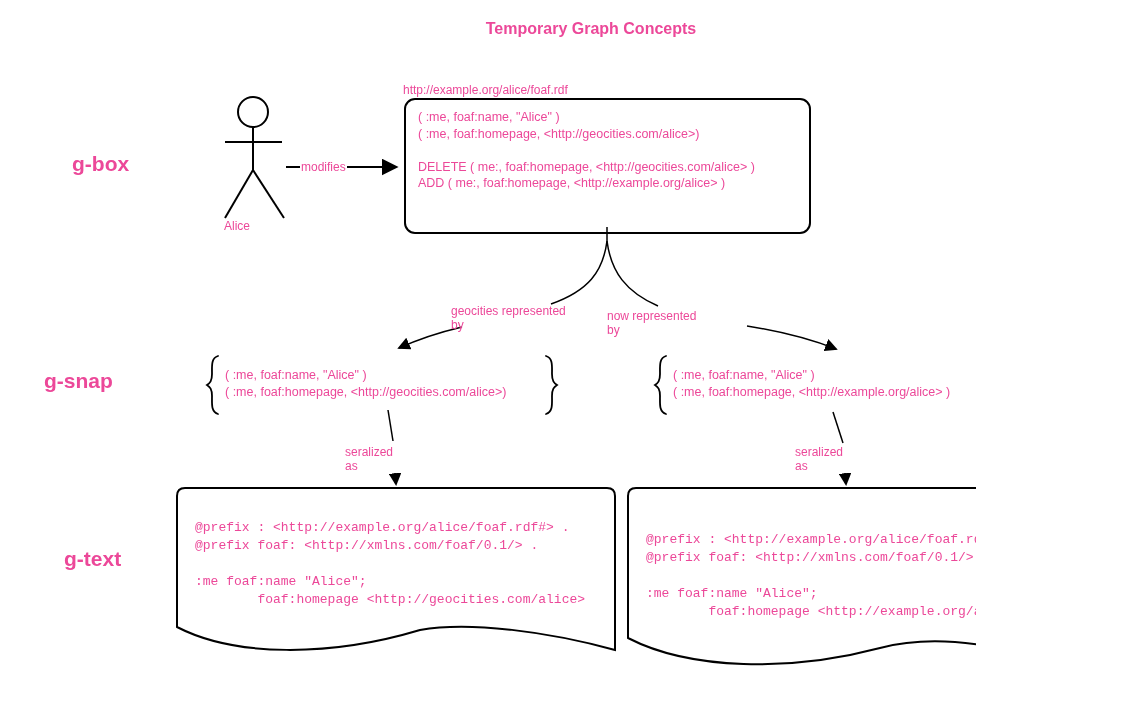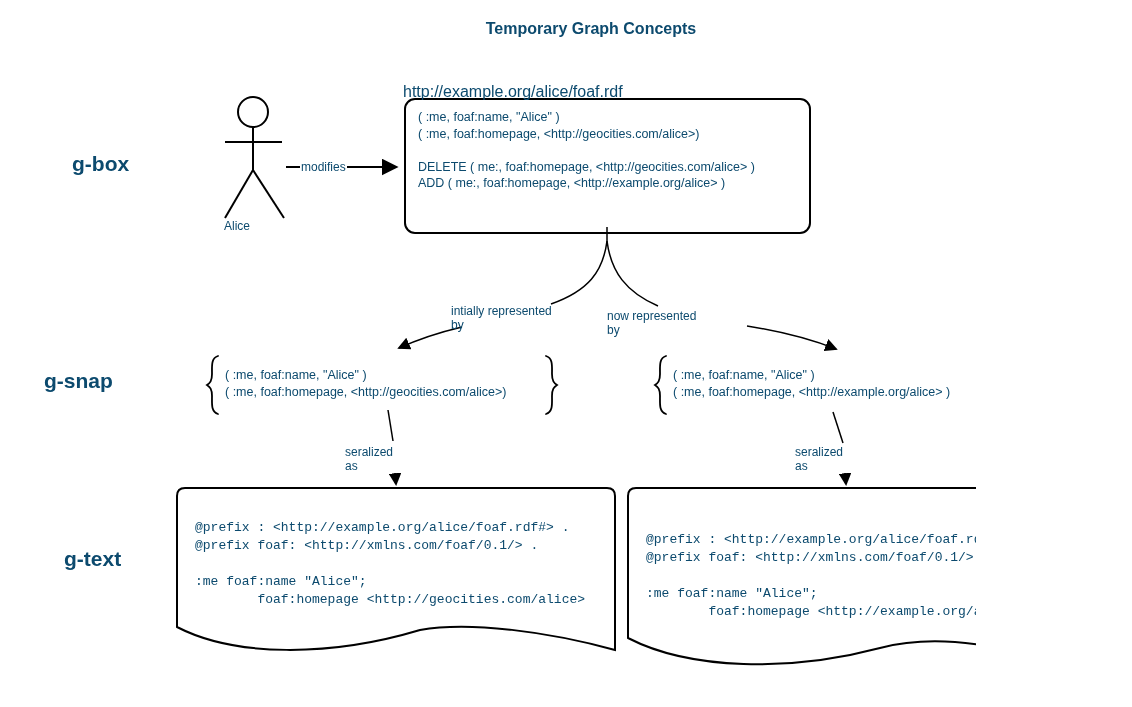--- a/index.html
+++ b/index.html
@@ -1,33 +1,33 @@
 <!DOCTYPE html>
 <html><head>
 <meta charset="utf-8">
 <style>
   html,body{margin:0;padding:0;background:#fff;}
   #canvas{
     position:relative;width:976px;height:707px;background:#fff;overflow:hidden;
-    font-family:"Liberation Sans",sans-serif;color:#0c4a6e;
+    font-family:"Liberation Sans",sans-serif;color:#ec4899;
   }
   .abs{position:absolute;}
   .title{font-size:16px;font-weight:bold;text-align:center;white-space:pre;}
   .rowlabel{font-size:21px;font-weight:bold;white-space:pre;}
   pre.diagtext{
     margin:0;font-family:"Liberation Sans",sans-serif;font-size:12.5px;line-height:16.5px;white-space:pre;
   }
   pre.snaptext{
     margin:0;font-family:"Liberation Sans",sans-serif;font-size:12.5px;line-height:17px;white-space:pre;
   }
   pre.monotext{
     margin:0;font-family:"Liberation Mono","DejaVu Sans Mono",monospace;font-size:13px;line-height:18px;white-space:pre;
   }
   .smalllabel{font-size:12px;line-height:14px;text-align:left;white-space:pre;}
-  .urllabel{font-size:16px;white-space:pre;}
+  .urllabel{font-size:12px;white-space:pre;}
   .inline-label{font-size:12px;background:#fff;padding:0 1px;white-space:pre;text-align:right;}
   svg{position:absolute;left:0;top:0;}
 </style>
 </head>
 <body>
 
 <div id="canvas">
 
   <svg width="1132" height="707" viewBox="0 0 1132 707">
     <defs>
@@ -87,21 +87,21 @@
   <div class="abs inline-label" style="left:300px;top:160px;">modifies</div>
 
   <div class="abs urllabel" style="left:403px;top:83px;">http://example.org/alice/foaf.rdf</div>
 
   <pre class="abs diagtext" style="left:418px;top:109px;">( :me, foaf:name, "Alice" )
 ( :me, foaf:homepage, &lt;http://geocities.com/alice&gt;)
 
 DELETE ( me:, foaf:homepage, &lt;http://geocities.com/alice&gt; )
 ADD ( me:, foaf:homepage, &lt;http://example.org/alice&gt; )</pre>
 
-  <div class="abs smalllabel" style="left:451px;top:304px;width:160px;">intially represented
+  <div class="abs smalllabel" style="left:451px;top:304px;width:160px;">geocities represented
 by</div>
   <div class="abs smalllabel" style="left:607px;top:309px;width:160px;">now represented
 by</div>
 
   <pre class="abs snaptext" style="left:225px;top:367px;">( :me, foaf:name, "Alice" )
 ( :me, foaf:homepage, &lt;http://geocities.com/alice&gt;)</pre>
   <pre class="abs snaptext" style="left:673px;top:367px;">( :me, foaf:name, "Alice" )
 ( :me, foaf:homepage, &lt;http://example.org/alice&gt; )</pre>
 
   <div class="abs smalllabel" style="left:345px;top:445px;width:100px;">seralized

